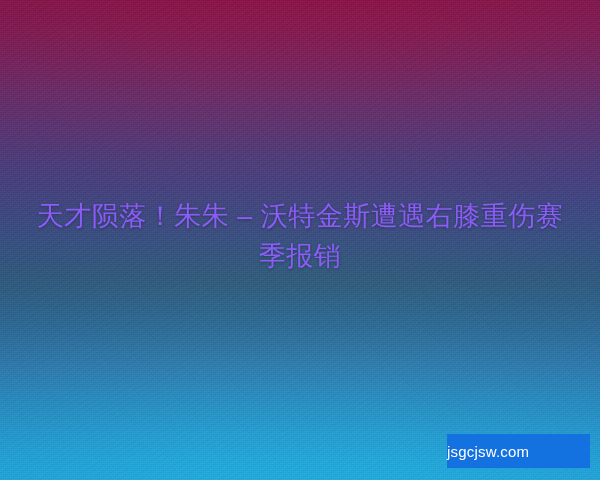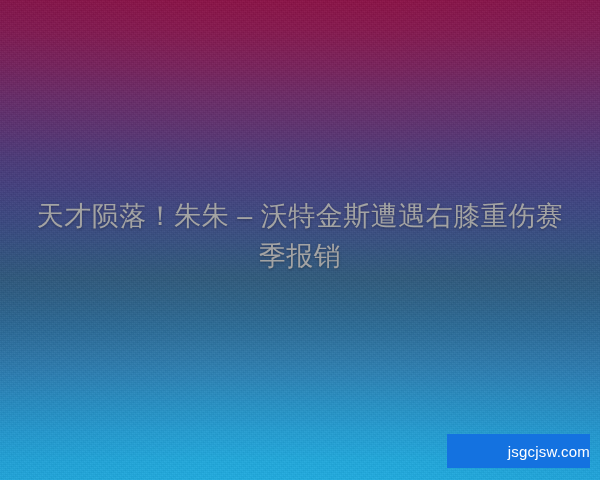--- a/index.html
+++ b/index.html
@@ -98,40 +98,40 @@
   }
 
   
   #headline {
     position: absolute;
     left: 0;
     right: 0;
     top: 196px;
     padding: 0 34px;
     text-align: center;
-    color: #a3a3a3;
+    color: #8b5cf6;
     font-size: 27px;
     line-height: 40px;
     letter-spacing: 0.5px;
     font-weight: 400;
     text-shadow: 0 1px 3px rgba(0, 0, 0, 0.30);
     white-space: normal;
   }
 
   
   #watermark-badge {
     position: absolute;
     left: 447px;
     top: 434px;
     width: 143px;
     height: 34px;
     background: #1472e0;
     display: flex;
     align-items: center;
-    justify-content: flex-end;
+    justify-content: flex-start;
   }
   #watermark-text {
     color: #ffffff;
     font-size: 15px;
     letter-spacing: 0.2px;
     font-weight: 400;
     line-height: 1;
   }
 </style>
 </head>

